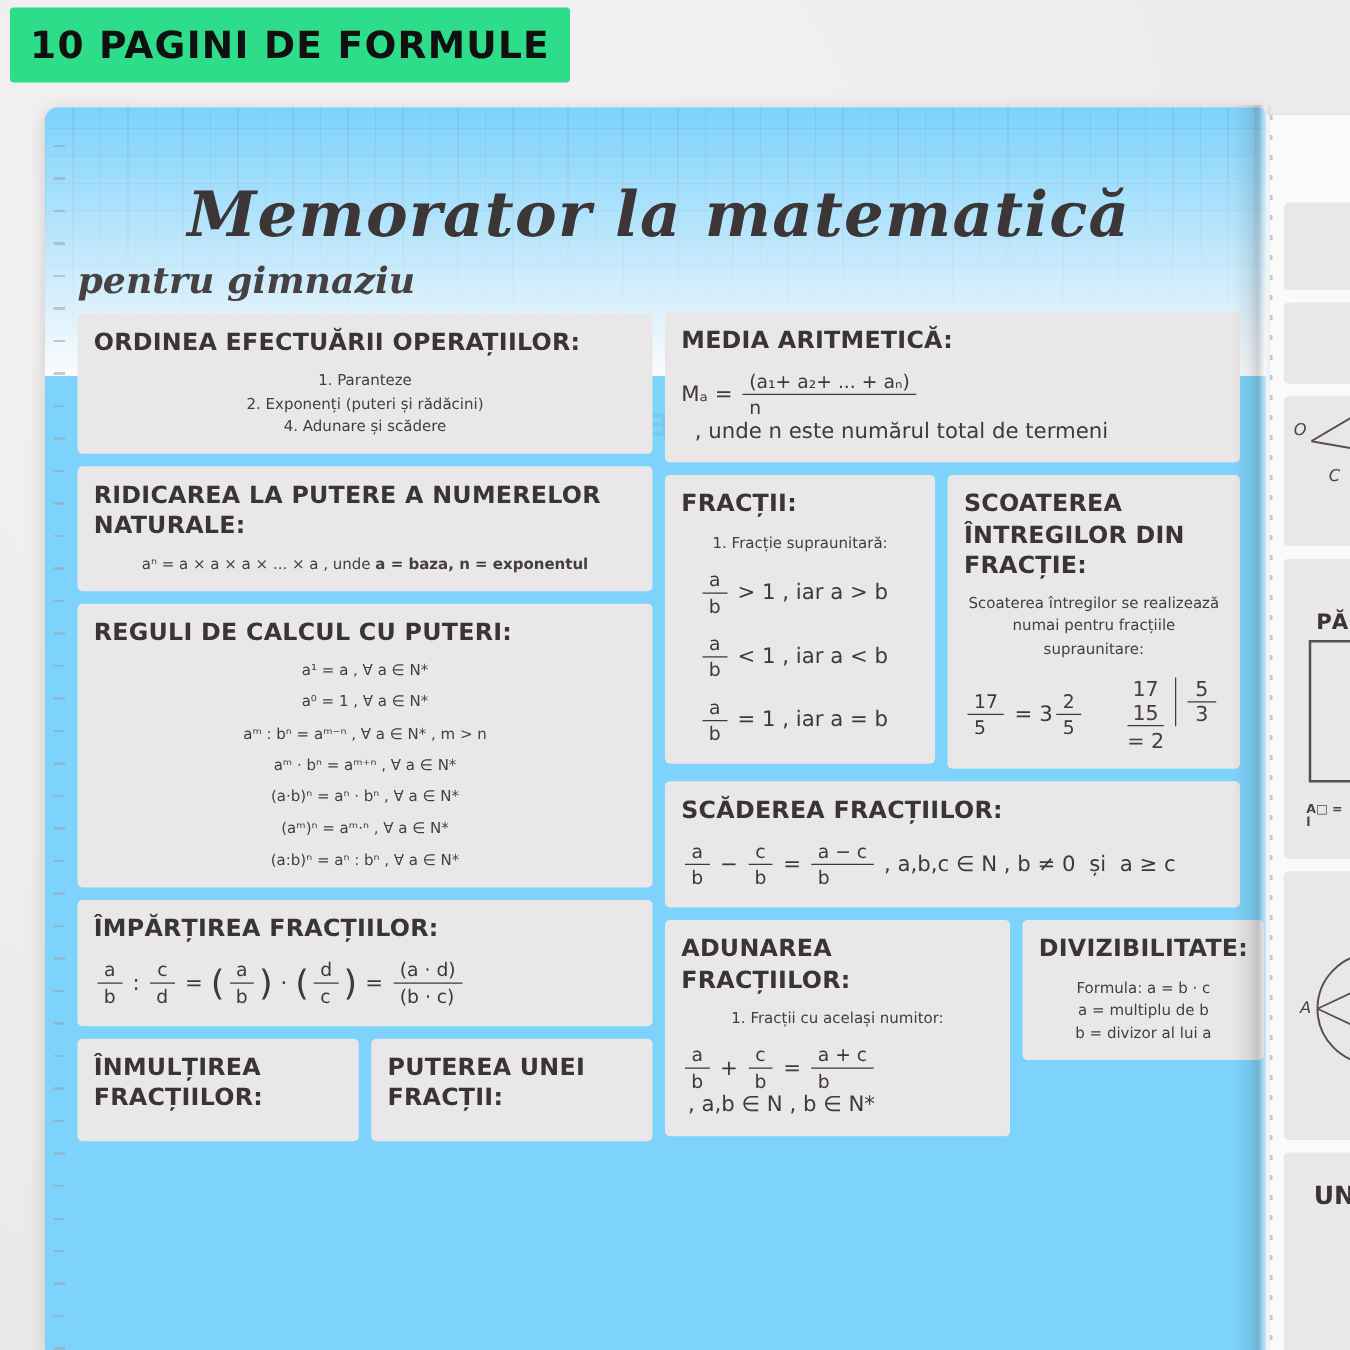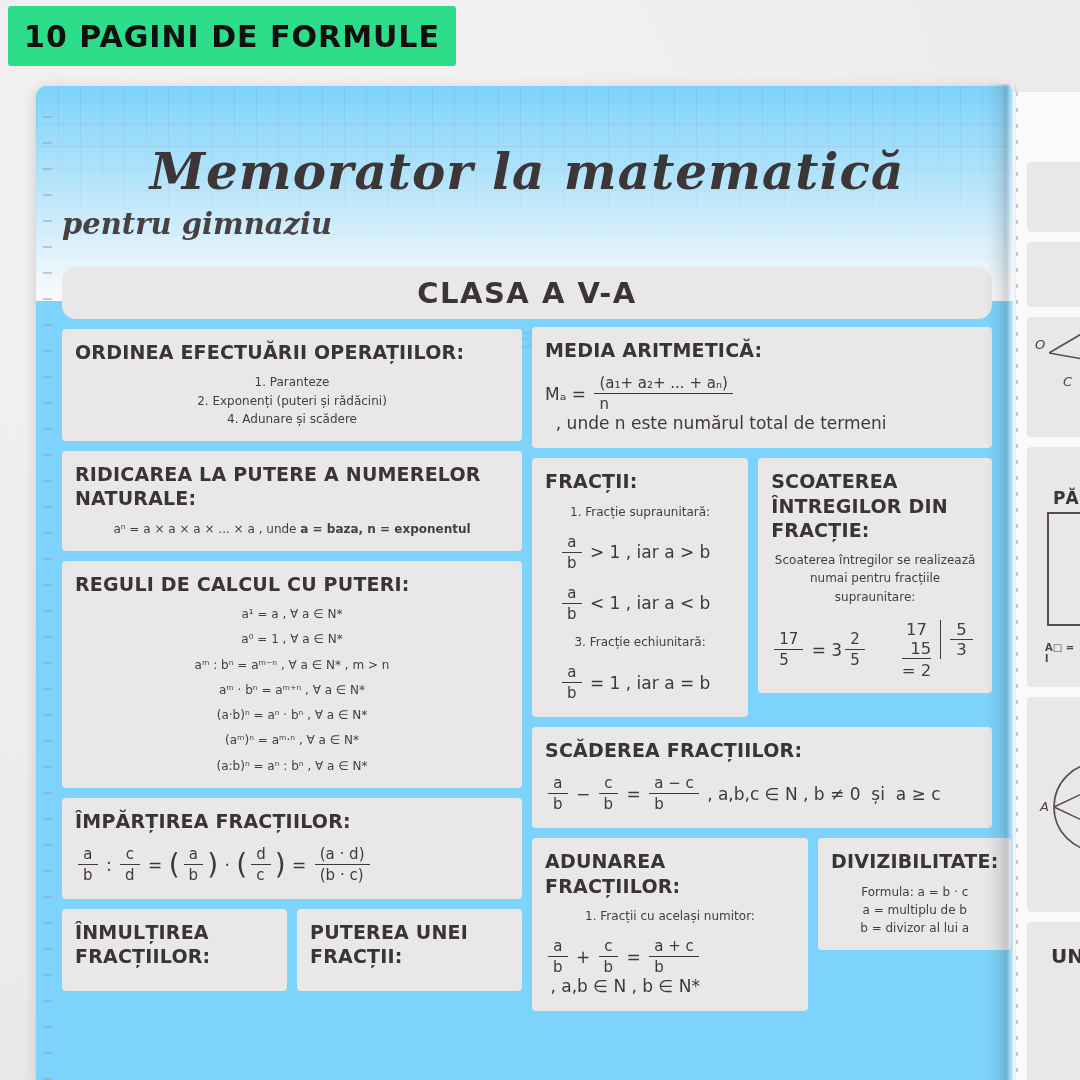--- a/index.html
+++ b/index.html
@@ -50,21 +50,21 @@
   .formula .t{white-space:pre;}
   .frac{display:inline-flex;flex-direction:column;align-items:flex-start;vertical-align:middle;
     margin:0 3px;font-size:15px;line-height:1.2;}
   .frac .fnum{align-self:stretch;text-align:center;border-bottom:1.7px solid #3e393a;padding:0 5px 1px;}
   .frac .fden{padding:1px 5px 0;}
   .bigp{font-size:28px;font-weight:400;line-height:1;margin:0 1px;}
   .indent{margin-left:14px;}
   
   .division{display:inline-flex;align-items:flex-start;margin-left:34px;font-size:16.5px;}
   .div-left{display:flex;flex-direction:column;align-items:center;padding-right:9px;}
-  .div-left .prod{border-bottom:1.7px solid #3e393a;align-self:stretch;text-align:right;}
+  .div-left .prod{border-bottom:1.7px solid #3e393a;align-self:stretch;text-align:center;}
   .div-left .rem{margin-top:2px;}
   .div-right{border-left:1.7px solid #3e393a;padding-left:9px;display:flex;flex-direction:column;align-items:center;}
   .div-right .divisor{border-bottom:1.7px solid #3e393a;align-self:stretch;text-align:center;padding:0 6px;}
   .div-right .quot{padding:0 6px;}
   .ex-row{display:flex;align-items:center;margin-top:14px;}
   
   .page2{position:absolute;left:1013px;top:92px;width:67px;height:988px;z-index:6;
     background:#fbfafb;overflow:hidden;box-shadow:-1px 0 2px rgba(0,0,0,0.05);}
   .stitch{position:absolute;left:3px;top:0;bottom:0;width:2px;opacity:.5;
     background:repeating-linear-gradient(180deg,#8d99a8 0 4px, transparent 4px 16px);}
@@ -83,23 +83,20 @@
 
 <div class="page">
   <div class="gridpaper"></div>
   <div class="perf"></div>
   <div class="bleed">CUM SĂ FOLOSEȘTI ACEST CAIET?</div>
 
   <div class="content">
     <h1 class="title">Memorator la matematică</h1>
     <div class="subtitle">pentru gimnaziu</div>
 
-    <div class="class-band">
-      <span>CLASA A V-A</span>
-    </div>
 
     <div class="cols">
 
       <div class="col-left">
 
         <section class="box">
           <h3>ORDINEA EFECTUĂRII OPERAȚIILOR:</h3>
           <div class="line">1. Paranteze</div>
           <div class="line">2. Exponenți (puteri și rădăcini)</div>
           <div class="line">4. Adunare și scădere</div>
@@ -195,21 +192,20 @@
                 </span>
                 <span class="t"> &gt; 1 , iar a &gt; b</span>
               </div>
             <div class="formula indent">
                 <span class="frac">
                   <span class="fnum">a</span>
                   <span class="fden">b</span>
                 </span>
                 <span class="t"> &lt; 1 , iar a &lt; b</span>
               </div>
-            <div class="line" style="margin-top:10px;">3. Fracție echiunitară:</div>
             <div class="formula indent">
                 <span class="frac">
                   <span class="fnum">a</span>
                   <span class="fden">b</span>
                 </span>
                 <span class="t"> = 1 , iar a = b</span>
               </div>
           </section>
 
           <section class="box">

